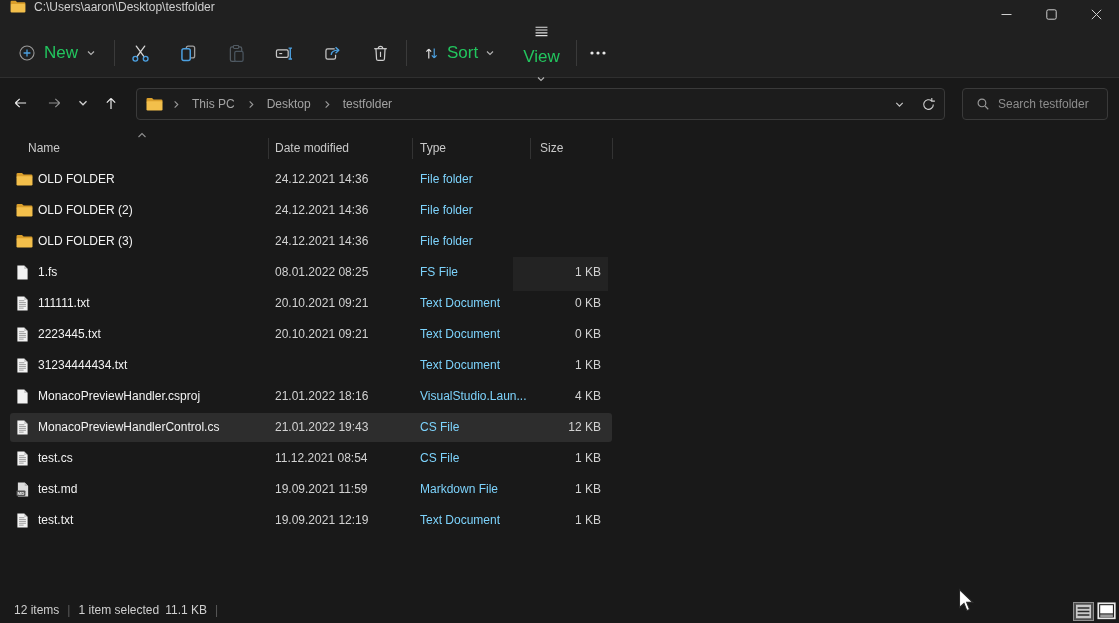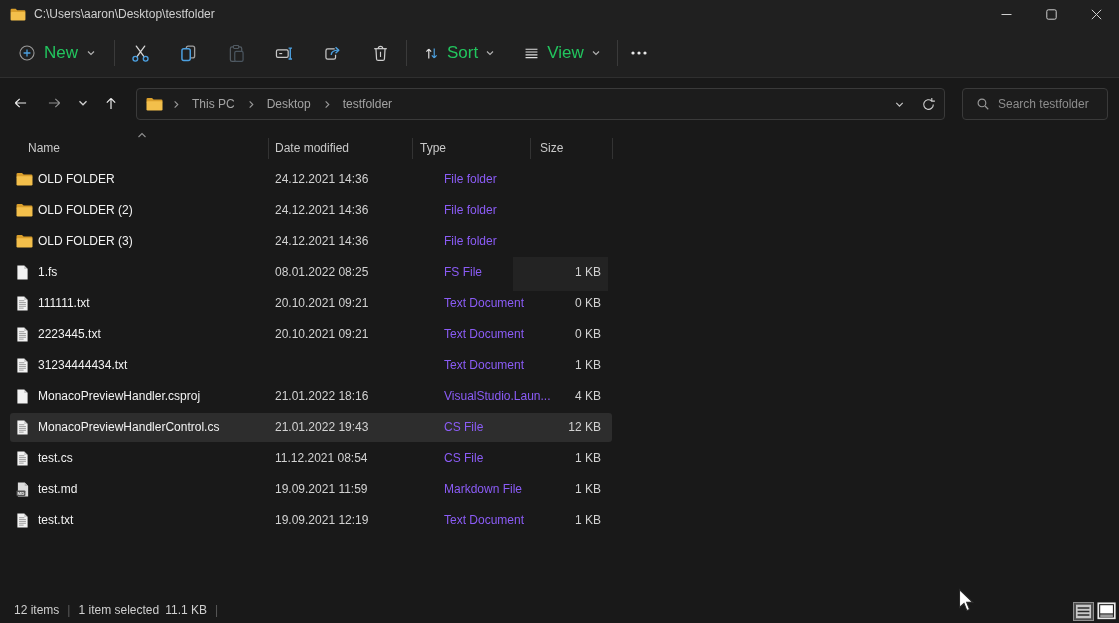--- a/index.html
+++ b/index.html
@@ -6,21 +6,21 @@
   html,body { width:1119px; height:623px; overflow:hidden; }
   body {
     font-family:"Liberation Sans","DejaVu Sans",sans-serif;
     background:#191919; color:#e8e8e8; position:relative;
     -webkit-font-smoothing:antialiased;
   }
   svg { display:block; }
 
   
   .chrome { position:absolute; left:0; top:0; width:1119px; height:78px; background:#202020; border-bottom:1px solid #2f2f2f; }
-  .titlebar { position:absolute; left:0; top:0; width:1119px; height:28px; display:flex; align-items:center; }
+  .titlebar { position:absolute; left:0; top:0; width:1119px; height:28px; display:flex; }
   .title-ico { margin-left:10px; }
   .title-text { margin-left:8px; font-size:12px; color:#cfcfcf; }
   .caption-btns { position:absolute; right:0; top:0; display:flex; }
   .cap-btn { width:45px; height:28px; display:flex; align-items:center; justify-content:center; }
 
   .toolbar { position:absolute; left:0; top:30px; width:1119px; height:46px; display:flex; align-items:center; }
   .tb-sep { width:1px; height:26px; background:#3a3a3a; }
   .tb-btn { display:flex; align-items:center; justify-content:center; height:38px; border-radius:4px; }
   .tb-icon-btn { width:40px; }
   .tb-text { font-size:17px; color:#22c55e; }
@@ -61,21 +61,21 @@
   .row { position:relative; height:31px; font-size:12px; }
   .row.selected::before {
     content:""; position:absolute; left:10px; top:1px; width:602px; height:29px;
     background:var(--selection,#2d2d2d); border-radius:3px;
   }
   .size-artifact { position:absolute; left:513px; top:-2px; width:95px; height:34px; background:#232323; }
   .row > span { position:absolute; top:0; line-height:31px; white-space:nowrap; }
   .ficon { left:16px; top:8px !important; line-height:normal !important; }
   .c-name { left:38px; color:#f2f2f2; }
   .c-date { left:275px; color:#d2d2d2; }
-  .c-type { left:444px; color:#8b5cf6; }
+  .c-type { left:420px; color:#7dd3fc; }
   .c-size { right:518px; color:#d2d2d2; }
 
   
   .statusbar { position:absolute; left:0; top:597px; width:1119px; height:26px; font-size:12px; color:#cfcfcf; }
   .status-left { position:absolute; left:14px; top:6px; display:flex; gap:8px; }
   .st-sep { color:#5a5a5a; }
   .view-toggles { position:absolute; right:2px; top:5px; display:flex; gap:1px; }
   .vt-btn { width:22px; height:19px; display:flex; align-items:center; justify-content:center; }
 
   .cursor { position:absolute; left:958px; top:588px; z-index:99; }
@@ -195,21 +195,21 @@
         </svg>
       </span>
       <span class="tb-text">Sort</span>
       <span>
         <svg width="10" height="10" viewBox="0 0 10 10">
             <path d="M2 3.5 L5 6.5 L8 3.5" fill="none" stroke="#b0b0b0" stroke-width="1.2"></path>
           </svg>
       </span>
     </div>
 
-    <div class="tb-btn" style="margin-left:16px; gap:7px; padding:0 6px;">
+    <div class="tb-btn" style="margin-left:16px; gap:7px; padding:0 6px;flex-direction:column;">
       <span>
         <svg width="17" height="17" viewBox="0 0 20 20">
             <path d="M3 5 h14 M3 8.3 h14 M3 11.6 h14 M3 14.9 h14" stroke="#e0e0e0" stroke-width="1.3"></path>
           </svg>
       </span>
       <span class="tb-text">View</span>
       <span>
         <svg width="10" height="10" viewBox="0 0 10 10">
             <path d="M2 3.5 L5 6.5 L8 3.5" fill="none" stroke="#b0b0b0" stroke-width="1.2"></path>
           </svg>

